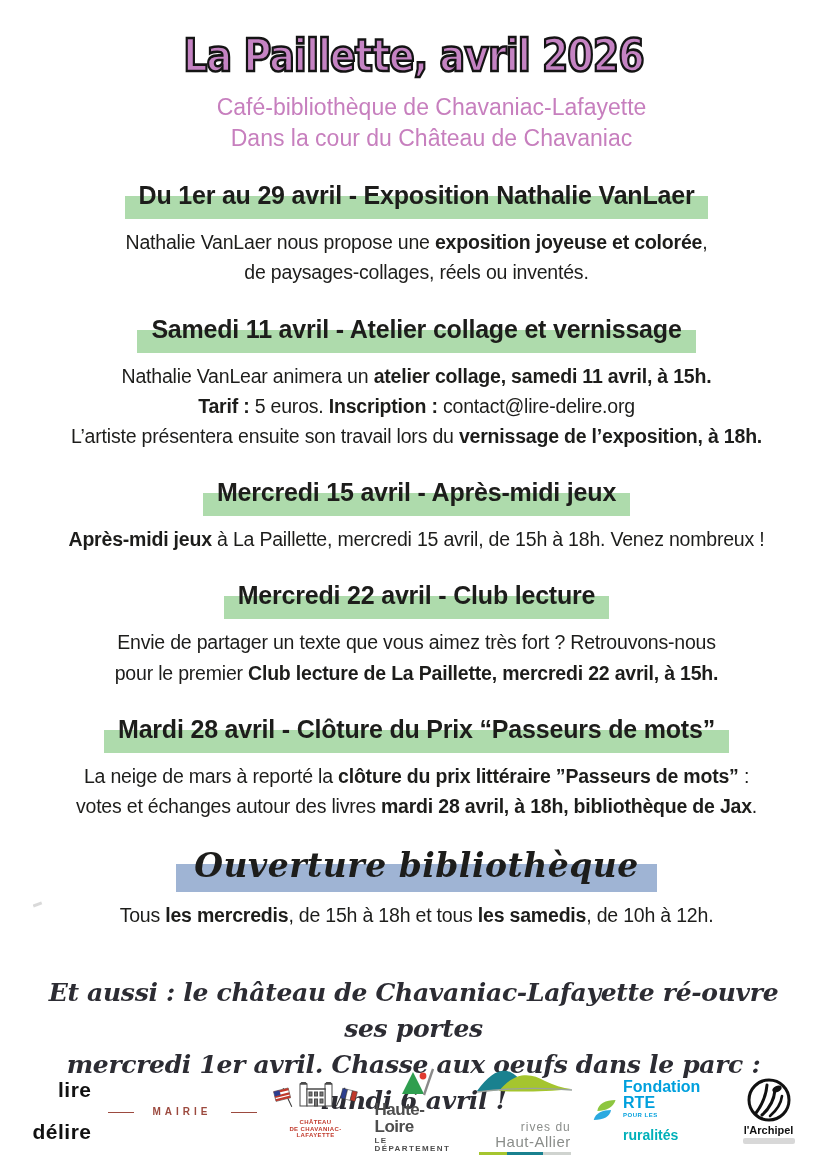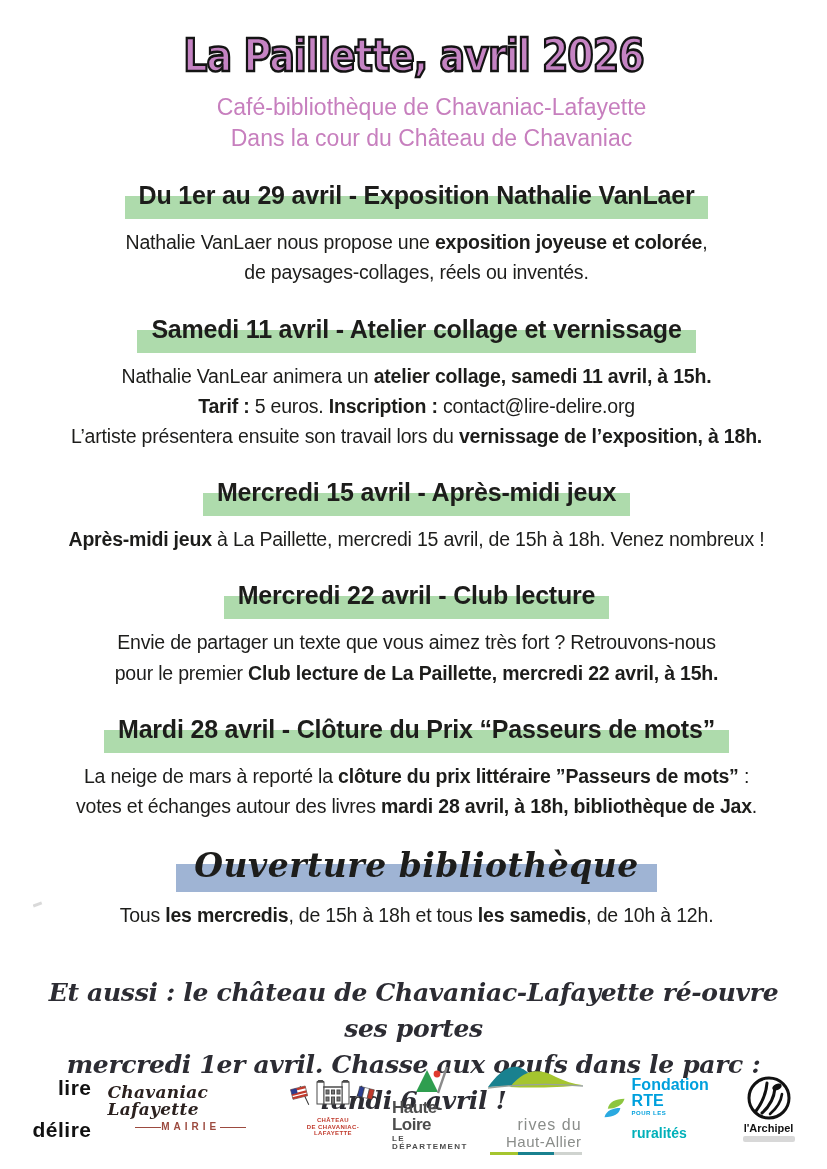--- a/index.html
+++ b/index.html
@@ -98,33 +98,33 @@
   .logo{display:flex;flex-direction:column;align-items:center;line-height:1;}
   
   .logo-lire{align-items:flex-end;color:#111;gap:20px;}
   .logo-lire .l1{font-weight:800;font-size:21px;letter-spacing:.5px;}
   .logo-lire .l2{font-weight:800;font-size:21px;letter-spacing:.5px;margin-top:1px;}
   
   .logo-mairie .script{
     font-family:"DejaVu Serif",serif;font-style:italic;font-weight:700;
     font-size:17px;color:#2b211f;letter-spacing:.3px;
   }
-  .mairie-row{display:flex;align-items:center;gap:0;margin-top:4px;color:var(--mairie-red);}
+  .mairie-row{display:flex;align-items:center;gap:19px;margin-top:4px;color:var(--mairie-red);}
   .mairie-row .dash{width:26px;height:1px;background:var(--mairie-red);}
   .mairie-row .word{font-size:10px;font-weight:700;letter-spacing:4px;}
   
   .logo-chateau .cap{font-size:6px;font-weight:700;color:var(--chateau-red);letter-spacing:.4px;text-align:center;margin-top:1px;}
   
   .logo-hl43{flex-direction:column;align-items:center;gap:5px;}
   .hl43-text{display:flex;flex-direction:column;}
   .hl43-name{font-weight:800;font-size:17px;color:#4d4d4d;letter-spacing:-0.5px;}
   .hl43-sub{font-size:8px;font-weight:700;color:#4d4d4d;letter-spacing:1.4px;margin-top:2px;}
   
   .logo-rives .r-text{display:flex;flex-direction:column;align-items:flex-end;color:#8a8d8a;margin-top:-2px;}
-  .logo-rives .r1{font-size:16px;letter-spacing:1px;margin-top:28px;}
+  .logo-rives .r1{font-size:12px;letter-spacing:1px;margin-top:28px;}
   .logo-rives .r2{font-size:15px;letter-spacing:.5px;margin-top:1px;}
   .logo-rives .r-bar{width:92px;height:3px;margin-top:3px;
     background:linear-gradient(to right,#a5c52e 0 30%,#19818f 30% 70%,#cfd3cf 70%);}
   
   .logo-rte{flex-direction:row;align-items:center;gap:5px;}
   .rte-text{display:flex;flex-direction:column;align-items:flex-start;}
   .rte-1{font-weight:800;font-size:16px;color:var(--rte-blue);}
   .rte-2{font-size:6px;font-weight:700;color:var(--rte-blue);letter-spacing:.5px;margin-top:1px;}
   .rte-3{font-weight:800;font-size:14px;color:var(--rte-teal);margin-top:10px;}
   
@@ -201,21 +201,20 @@
   </div>
 
   <div class="logos">
 
     <div class="logo logo-lire">
       <span class="l1">lire</span>
       <span class="l2">délire</span>
     </div>
 
     <div class="logo logo-mairie">
-      <span class="script">Chavaniac Lafayette</span>
       <span class="mairie-row">
         <span class="dash"></span>
         <span class="word">MAIRIE</span>
         <span class="dash"></span>
       </span>
     </div>
 
     <div class="logo logo-chateau">
       <svg width="86" height="36" viewBox="0 0 86 36">
 

